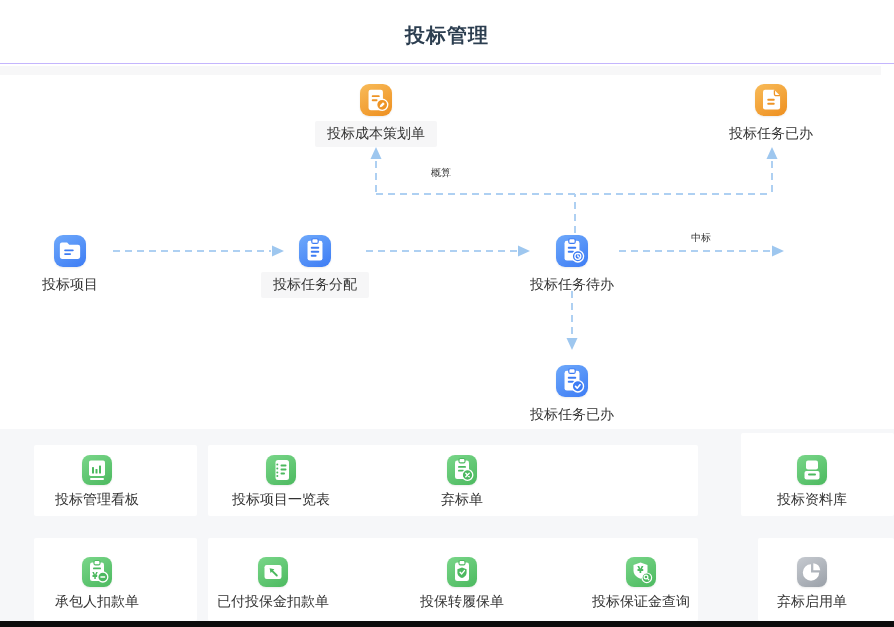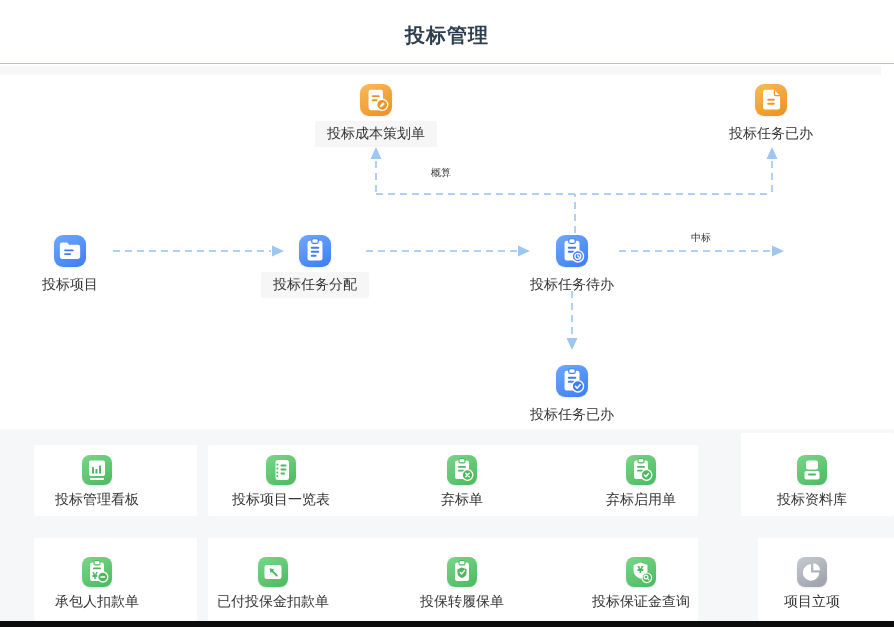--- a/index.html
+++ b/index.html
@@ -195,33 +195,20 @@
             <rect x="12" y="3.5" width="6" height="4.4" rx="1.4" fill="#fff" stroke="#4cb95f" stroke-width="1.1"></rect>
             <rect x="11" y="11" width="8" height="1.8" rx=".9" fill="#4cb95f"></rect>
             <rect x="11" y="14.8" width="6" height="1.8" rx=".9" fill="#4cb95f"></rect>
             <circle cx="20.5" cy="20" r="5.3" fill="#4cb95f" stroke="#fff" stroke-width="1.3"></circle>
             <path d="M18.8,18.3 l3.4,3.4 M22.2,18.3 l-3.4,3.4" stroke="#fff" stroke-width="1.4" stroke-linecap="round"></path>
           </svg>
       </div>
       <span class="rlabel">弃标单</span>
     </div>
 
-    <div class="ritem" style="left:641px;top:26px">
-      <div class="tile tile-sm t-green">
-        <svg viewBox="0 0 30 30">
-            <rect x="8" y="5.5" width="14" height="18.5" rx="2.2" fill="#fff"></rect>
-            <rect x="12" y="3.5" width="6" height="4.4" rx="1.4" fill="#fff" stroke="#4cb95f" stroke-width="1.1"></rect>
-            <rect x="11" y="11" width="8" height="1.8" rx=".9" fill="#4cb95f"></rect>
-            <rect x="11" y="14.8" width="6" height="1.8" rx=".9" fill="#4cb95f"></rect>
-            <circle cx="20.5" cy="20" r="5.3" fill="#4cb95f" stroke="#fff" stroke-width="1.3"></circle>
-            <path d="M18.3,20 l1.6,1.7 2.6,-3.2" fill="none" stroke="#fff" stroke-width="1.5" stroke-linecap="round" stroke-linejoin="round"></path>
-          </svg>
-      </div>
-      <span class="rlabel">弃标启用单</span>
-    </div>
 
     <div class="ritem" style="left:812px;top:26px">
       <div class="tile tile-sm t-green">
         <svg viewBox="0 0 30 30">
             <rect x="9" y="5.5" width="12" height="9" rx="2" fill="#fff"></rect>
             <rect x="7.5" y="16" width="15" height="8.5" rx="2" fill="#fff"></rect>
             <rect x="11" y="18.4" width="8" height="2" rx="1" fill="#4cb95f"></rect>
           </svg>
       </div>
       <span class="rlabel">投标资料库</span>
@@ -277,18 +264,18 @@
       <span class="rlabel">投标保证金查询</span>
     </div>
 
     <div class="ritem" style="left:812px;top:128px">
       <div class="tile tile-sm t-gray">
         <svg viewBox="0 0 30 30">
             <path d="M14,15.5 L14,7.3 A8.2,8.2 0 1 0 22.2,15.5 z" fill="#fff"></path>
             <path d="M16.3,13.2 v-7 a8,8 0 0 1 7,7 z" fill="#fff"></path>
           </svg>
       </div>
-      <span class="rlabel">项目立项</span>
+      <span class="rlabel">弃标启用单</span>
     </div>
   </div>
 
   <div class="bottom-bar"></div>
 </div>
 
 </body></html>

